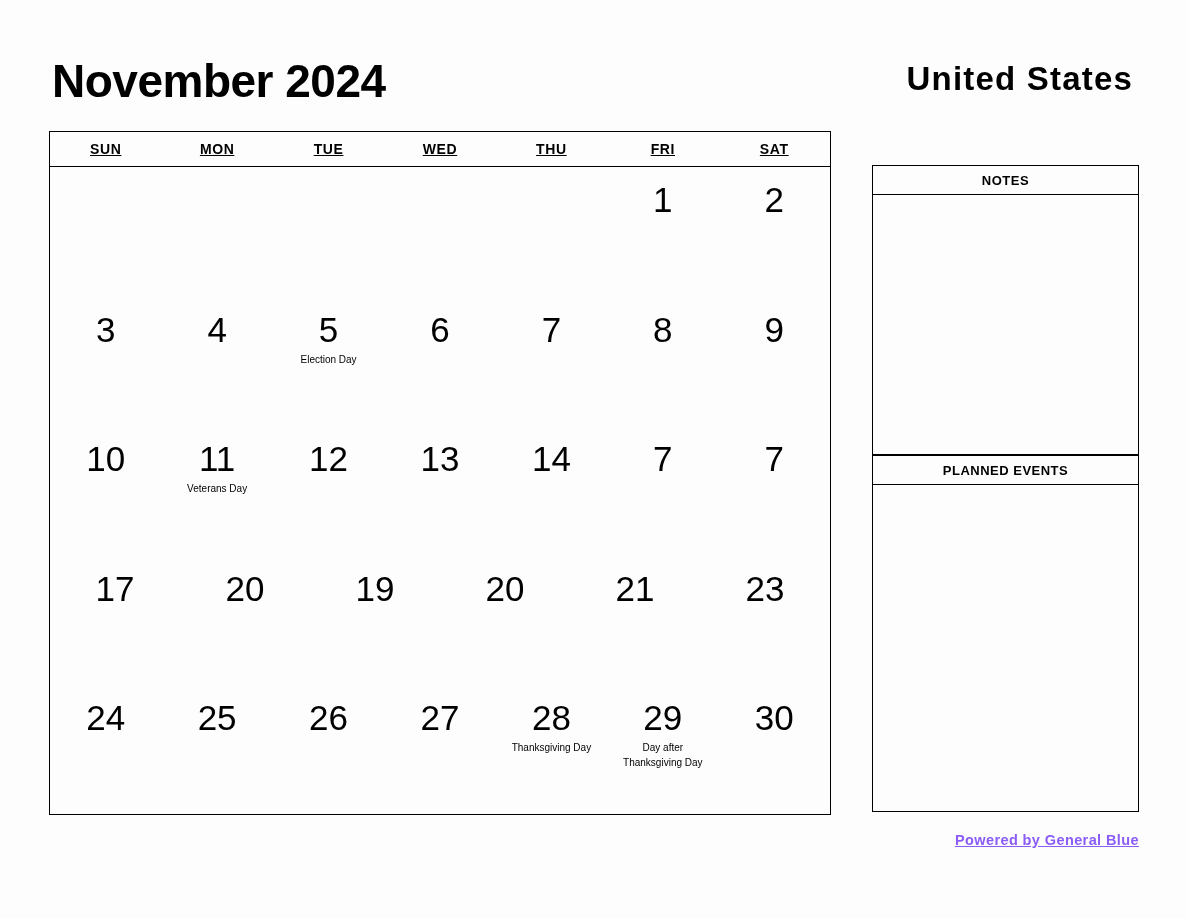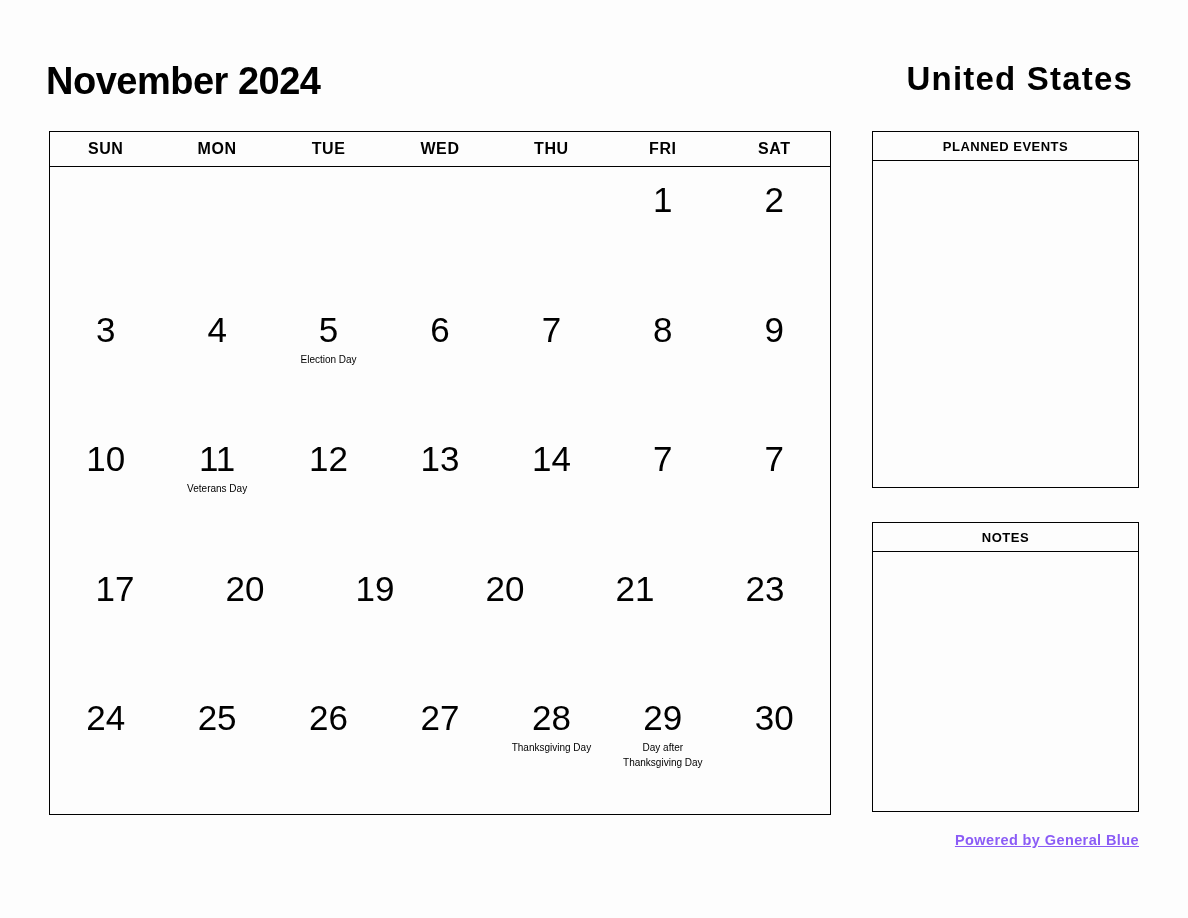--- a/index.html
+++ b/index.html
@@ -19,23 +19,23 @@
   
   .page-header {
     position: absolute;
     left: 0;
     top: 0;
     width: 1188px;
     height: 131px;
   }
   .month-title {
     position: absolute;
-    left: 46px;
+    left: 52px;
     top: 55px;
-    font-size: 38px;
+    font-size: 46px;
     font-weight: bold;
     letter-spacing: -0.5px;
     line-height: 52px;
     font-stretch: condensed;
     white-space: nowrap;
     text-align: center;
   }
   .country-title {
     position: absolute;
     right: 55px;
@@ -62,23 +62,24 @@
   .weekday-row {
     display: flex;
     height: 34px;
     border-bottom: 1px solid #000;
   }
   .weekday-cell {
     flex: 1 1 0;
     display: flex;
     align-items: center;
     justify-content: center;
-    font-size: 16px;
+    font-size: 14px;
     font-weight: bold;
     letter-spacing: 0.6px;
+    text-decoration: underline;
   }
   .weeks {
     height: 648px;
     display: flex;
     flex-direction: column;
   }
   .week-row {
     flex: 1 1 0;
     display: flex;
     min-height: 0;
@@ -324,23 +325,23 @@
       <div class="day-cell">
         <span class="day-number">30</span>
         <span class="day-event"></span>
       </div>
     </div>
 
   </div>
 </div>
 
 <div class="side-column">
+  <div class="panel panel-notes">
+    <div class="panel-header">NOTES</div>
+    <div class="panel-body"></div>
+  </div>
   <div class="panel panel-events">
     <div class="panel-header">PLANNED EVENTS</div>
     <div class="panel-body"></div>
   </div>
-  <div class="panel panel-notes">
-    <div class="panel-header">NOTES</div>
-    <div class="panel-body"></div>
-  </div>
 </div>
 
 <div class="footer-link">Powered by General Blue</div>
 
 </body></html>

